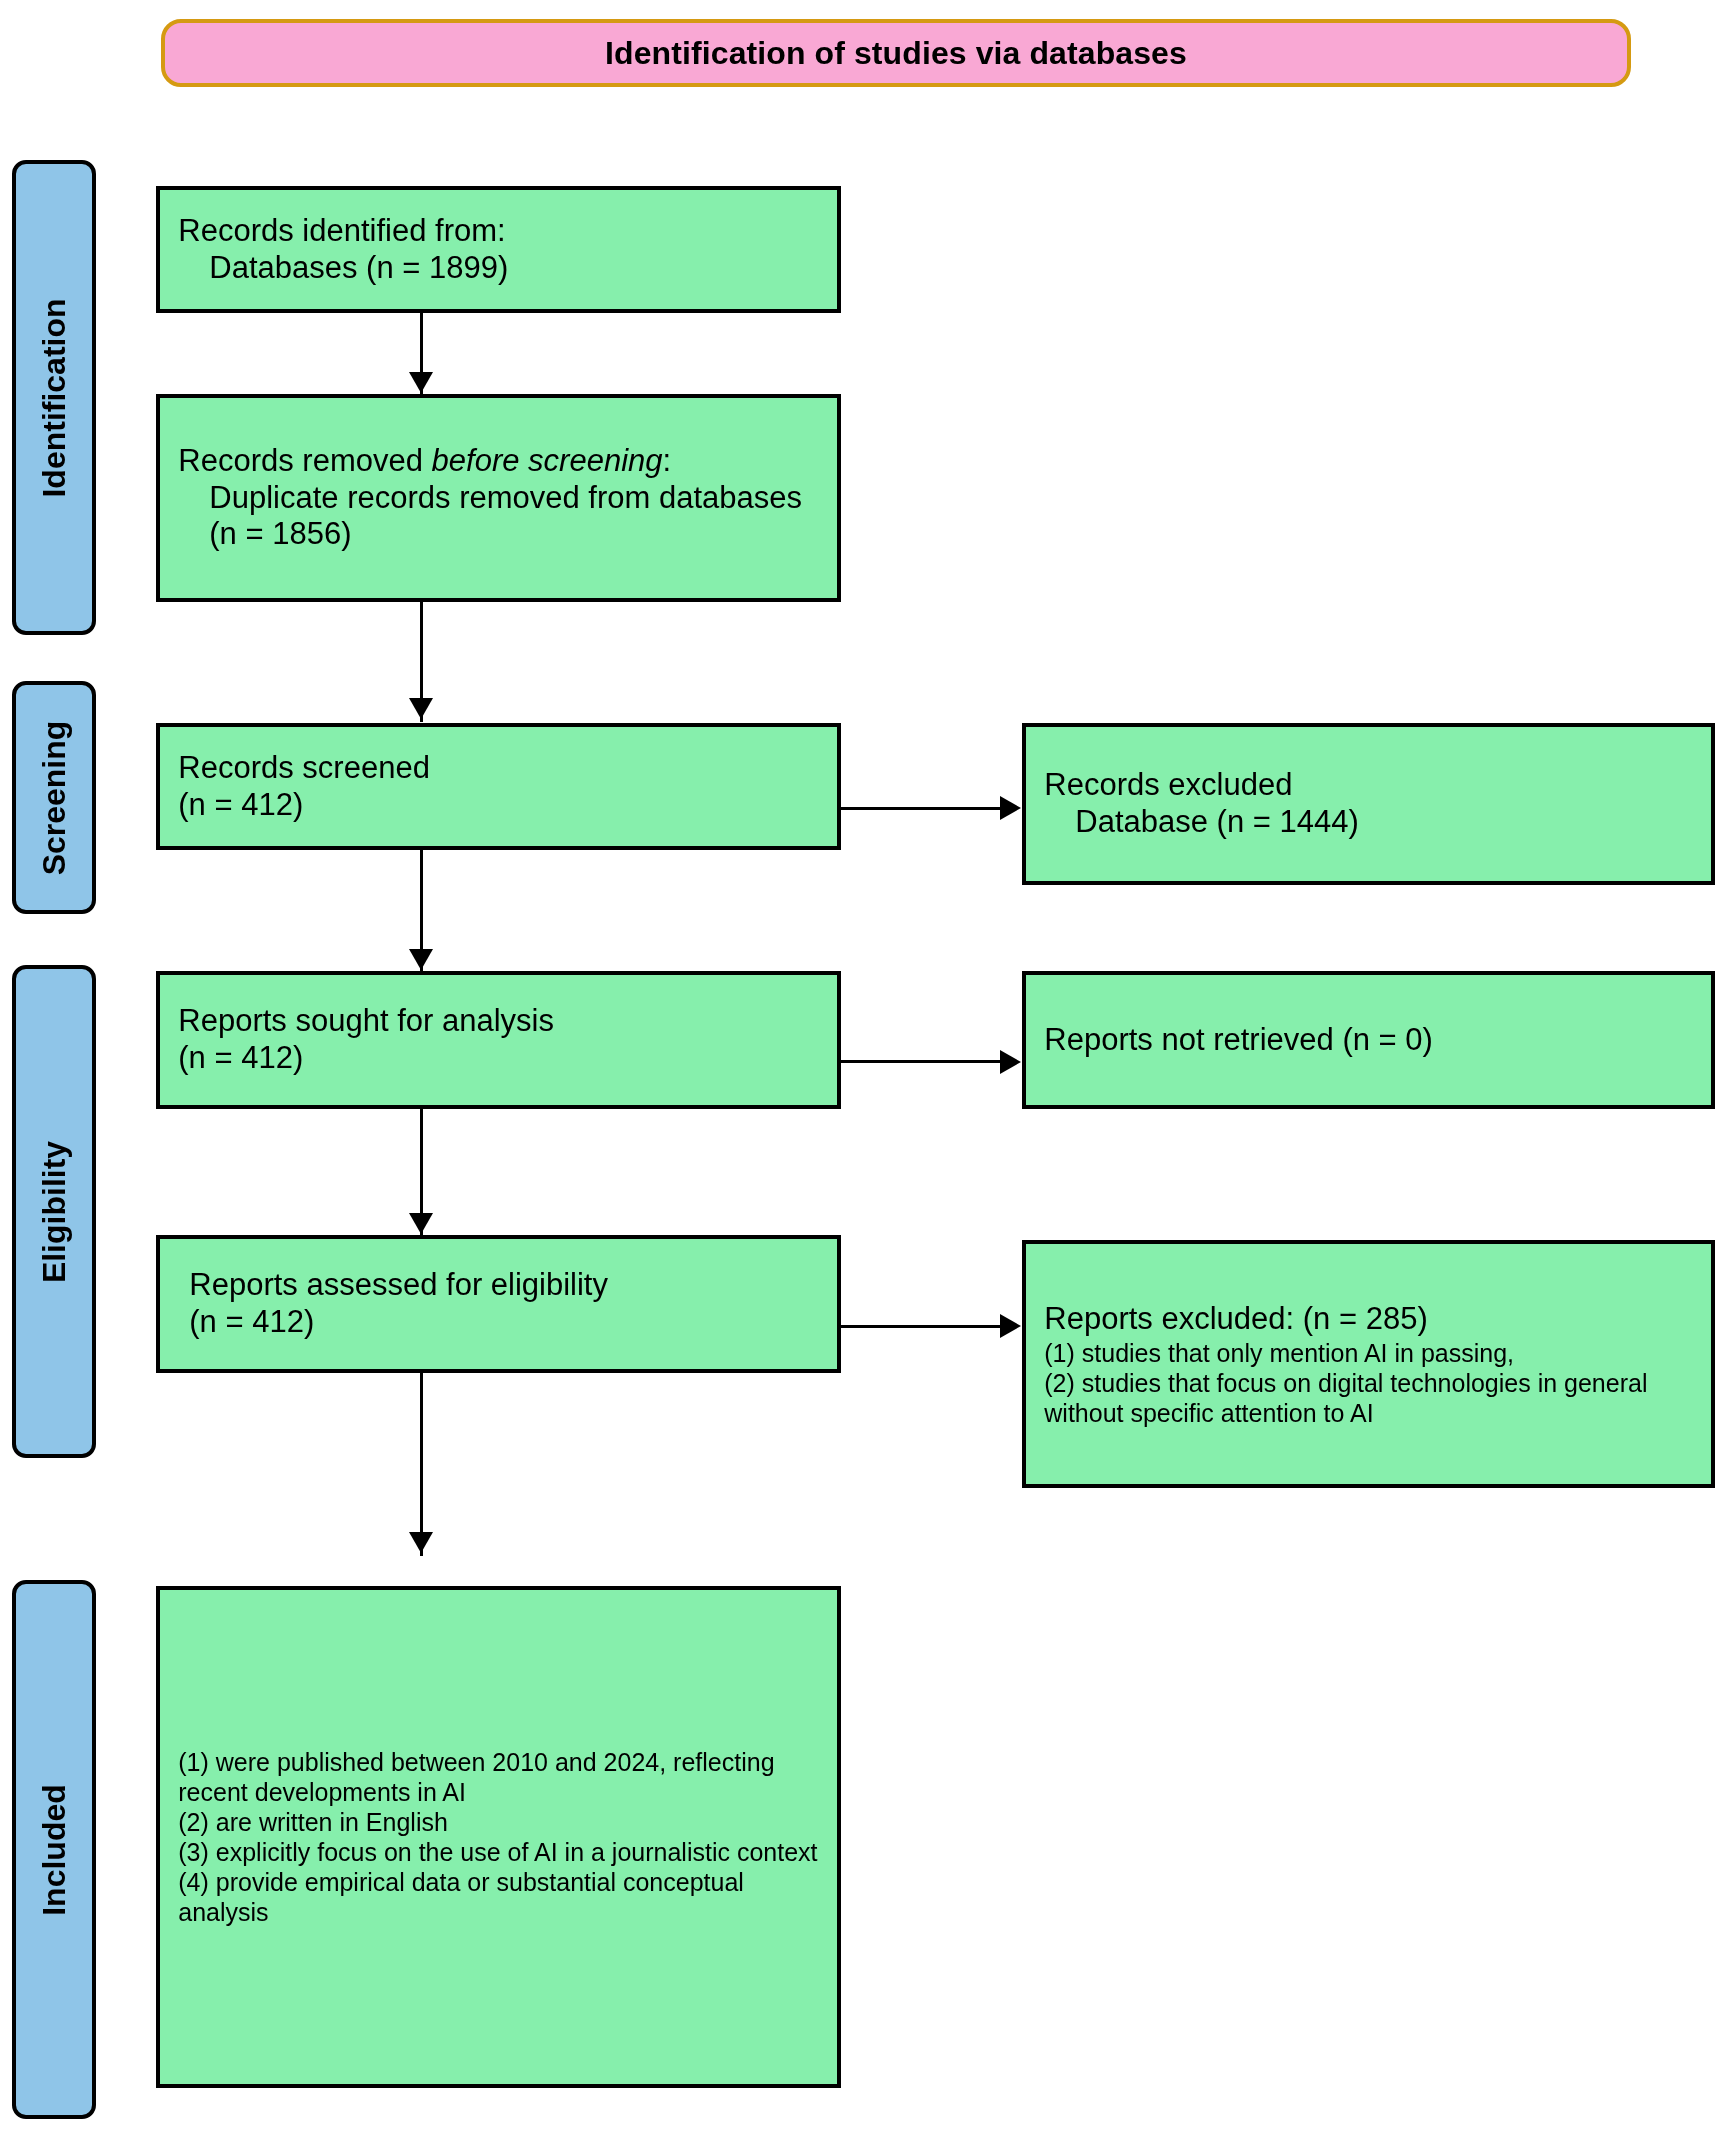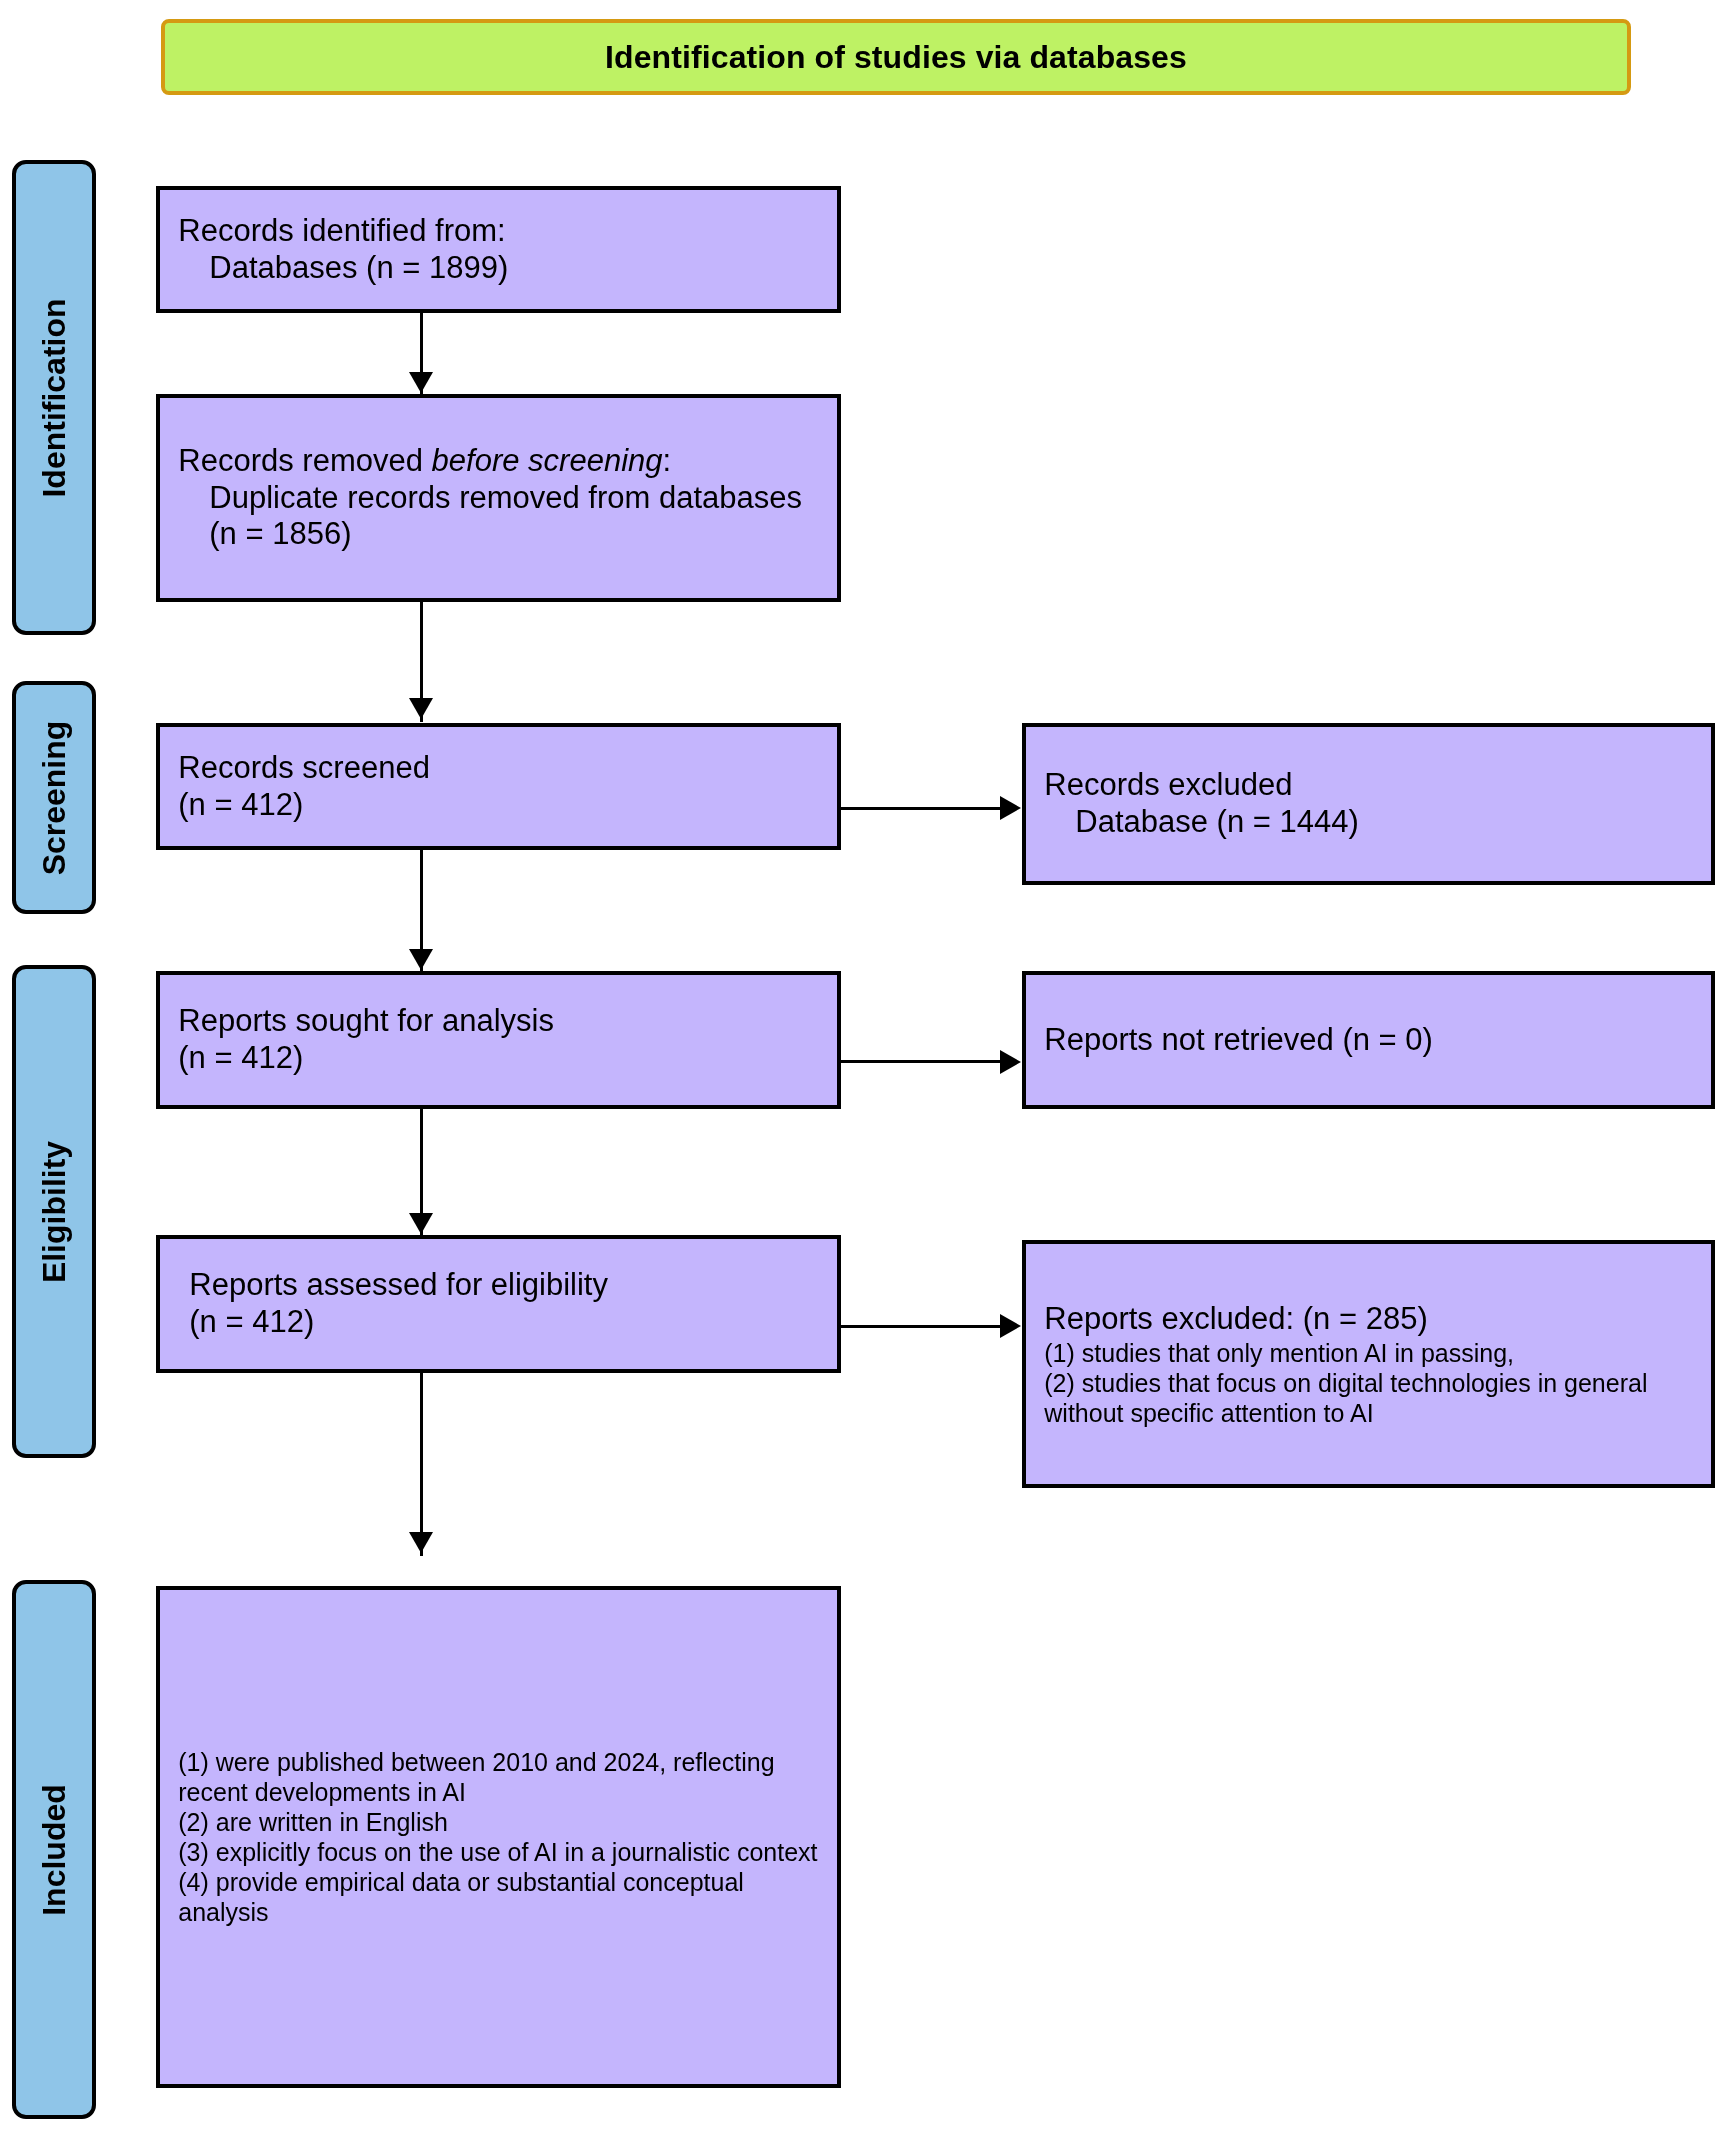--- a/index.html
+++ b/index.html
@@ -18,24 +18,24 @@
     background: #ffffff;
     overflow: hidden;
   }
 
   
   .banner {
     position: absolute;
     left: 161px;
     top: 19px;
     width: 1470px;
-    height: 76px;
-    background: #bef264;
+    height: 68px;
+    background: #f9a8d4;
     border: 4.9px solid #D59A12;
-    border-radius: 8px;
+    border-radius: 20px;
     box-sizing: border-box;
     display: flex;
     align-items: center;
     justify-content: center;
   }
   .banner-text {
     font-size: 32px;
     font-weight: bold;
     color: #000000;
     letter-spacing: 0.1px;
@@ -59,21 +59,21 @@
     transform-origin: center center;
     white-space: nowrap;
     font-size: 32px;
     font-weight: bold;
     color: #000000;
   }
 
   
   .box {
     position: absolute;
-    background: #c4b5fd;
+    background: #86efac;
     border: 4.3px solid #000000;
     box-sizing: border-box;
     display: flex;
     align-items: center;
   }
   .box-inner {
     width: 100%;
     padding: 0 18.3px;
   }
   .line {

